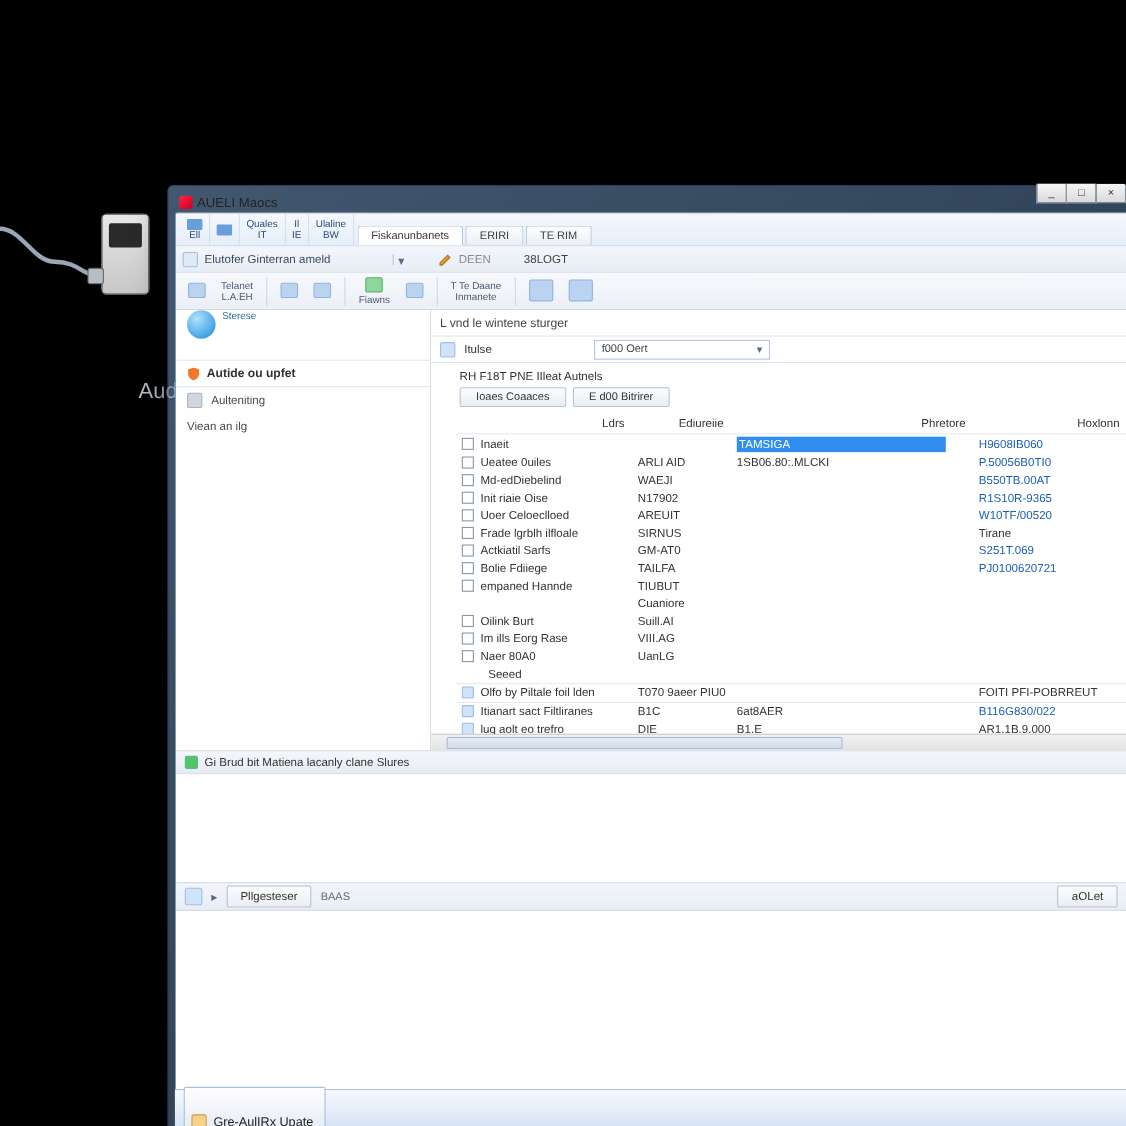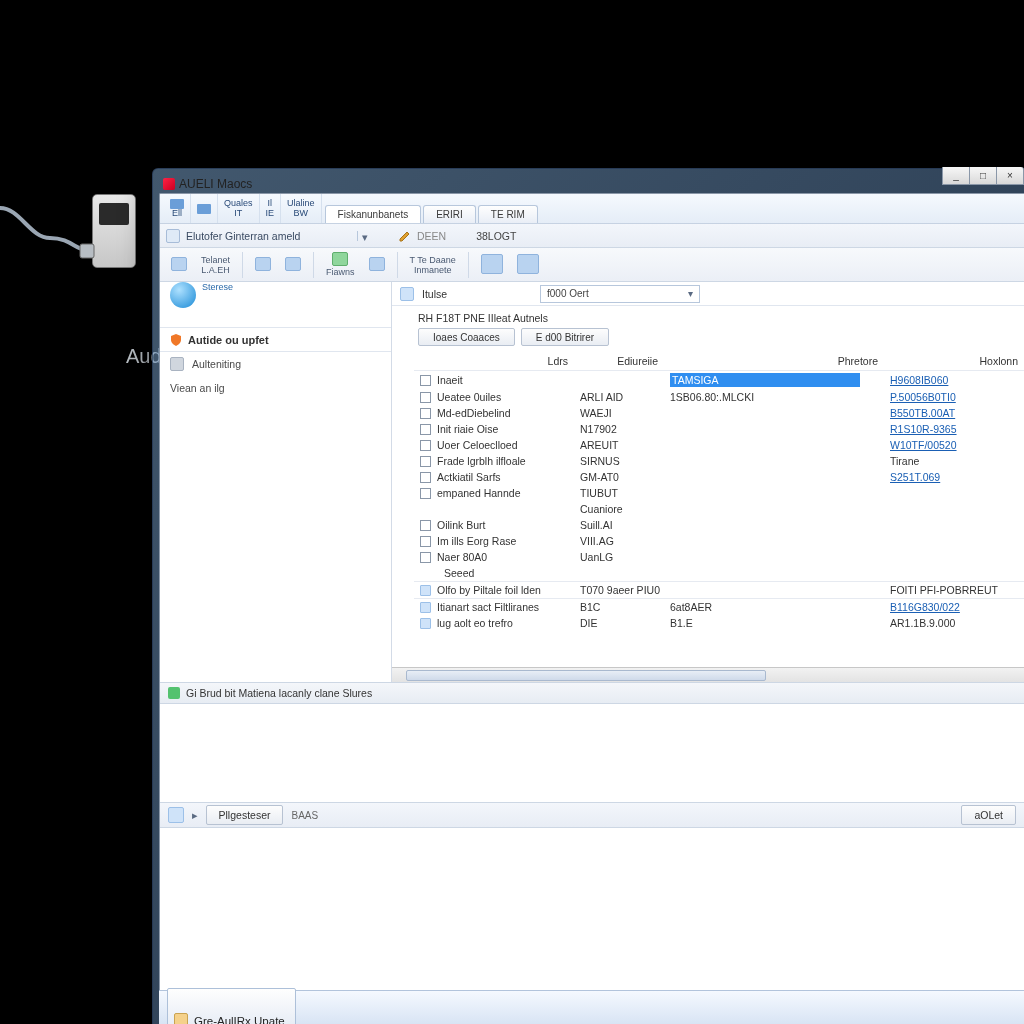--- a/index.html
+++ b/index.html
@@ -72,21 +72,21 @@
   .filterbar .fsel .car { color:#5a6a82; }
 
   .scrollarea { overflow-y:auto; flex:1; }
   .section-label { padding:6px 26px 4px; font-size:10.5px; color:#333; }
   .setbtns { display:flex; gap:6px; padding:0 26px 6px; }
   .setbtn { height:18px; padding:0 14px; background:linear-gradient(#fdfdfd,#e9edf3); border:1px solid #b7c2d2; border-radius:2px; font-size:10px; display:flex; align-items:center; color:#333; }
 
   table.proptbl { width: calc(100% - 22px); margin:0 0 0 22px; border-collapse:collapse; }
   table.proptbl th { text-align:right; font-weight:400; font-size:10.5px; color:#333; padding:3px 6px; border-bottom:1px solid #e6eaf1; }
   table.proptbl td { font-size:10.5px; padding:2px 6px; color:#333; white-space:nowrap; }
-  table.proptbl td.linky { color:#1a5fb4; text-decoration:underline; }
+  table.proptbl td.linky { color:#1a5fb4; }
   table.proptbl td .cb { width:11px; height:11px; border:1px solid #8a97a8; background:#fff; display:inline-block; margin-right:6px; vertical-align:-2px; }
   table.proptbl td .ei { width:11px; height:11px; background:#cfe3f9; border:1px solid #9cc0e8; display:inline-block; margin-right:6px; vertical-align:-2px; border-radius:1px; }
   table.proptbl tr.sel td.valcell span.valhl { background:#2f8ef0; color:#fff; padding:1px 2px; display:inline-block; width:190px; }
   .subhead td { color:#555; padding-top:6px; }
   .hscroll { height:15px; background:linear-gradient(#f2f2f2,#e3e3e3); border-top:1px solid #c7c7c7; position:relative; }
   .hscroll .thumb { position:absolute; left:14px; top:2px; height:11px; width:360px; background:linear-gradient(#e8eef6,#cfdaea); border:1px solid #a9b9cf; border-radius:2px; }
 
   
   .statusbar { height:22px; background:linear-gradient(#f4f6fa,#e7ecf3); border-top:1px solid #cdd7e4; border-bottom:1px solid #cdd7e4; display:flex; align-items:center; padding:0 8px; gap:6px; font-size:10.5px; color:#333; }
   .statusbar .si { width:12px; height:12px; background:#54c26f; border-radius:2px; }
@@ -224,20 +224,21 @@
         <div class="side-row">
           <span class="ri" style="background:#d0d6de;border:1px solid #a9b3c1"></span>
           <span>Aulteniting</span>
         </div>
         <div class="side-row">
           <span>Viean an ilg</span>
         </div>
       </div>
 
       <div class="content">
+        <div class="content-head">L vnd le wintene sturger</div>
         <div class="filterbar">
           <span class="fi"></span>
           <span class="fl">Itulse</span>
           <div class="fsel">
             <span>f000 Oert</span>
             <span class="car">▾</span>
           </div>
         </div>
 
         <div class="scrollarea">
@@ -291,20 +292,26 @@
                   <td></td>
                   <td>Tirane</td>
                 </tr>
             <tr>
                   <td><span class="cb"></span><span>Actkiatil Sarfs</span></td>
                   <td>GM-AT0</td>
                   <td></td>
                   <td class="linky">S251T.069</td>
                 </tr>
             <tr>
+                  <td><span class="cb"></span><span>Bolie Fdiiege</span></td>
+                  <td>TAILFA</td>
+                  <td></td>
+                  <td class="linky">PJ0100620721</td>
+                </tr>
+            <tr>
                   <td><span class="cb"></span><span>empaned Hannde</span></td>
                   <td>TIUBUT</td>
                   <td></td>
                   <td></td>
                 </tr>
 
             <tr class="subhead">
                   <td></td>
                   <td>Cuaniore</td>
                   <td></td>

